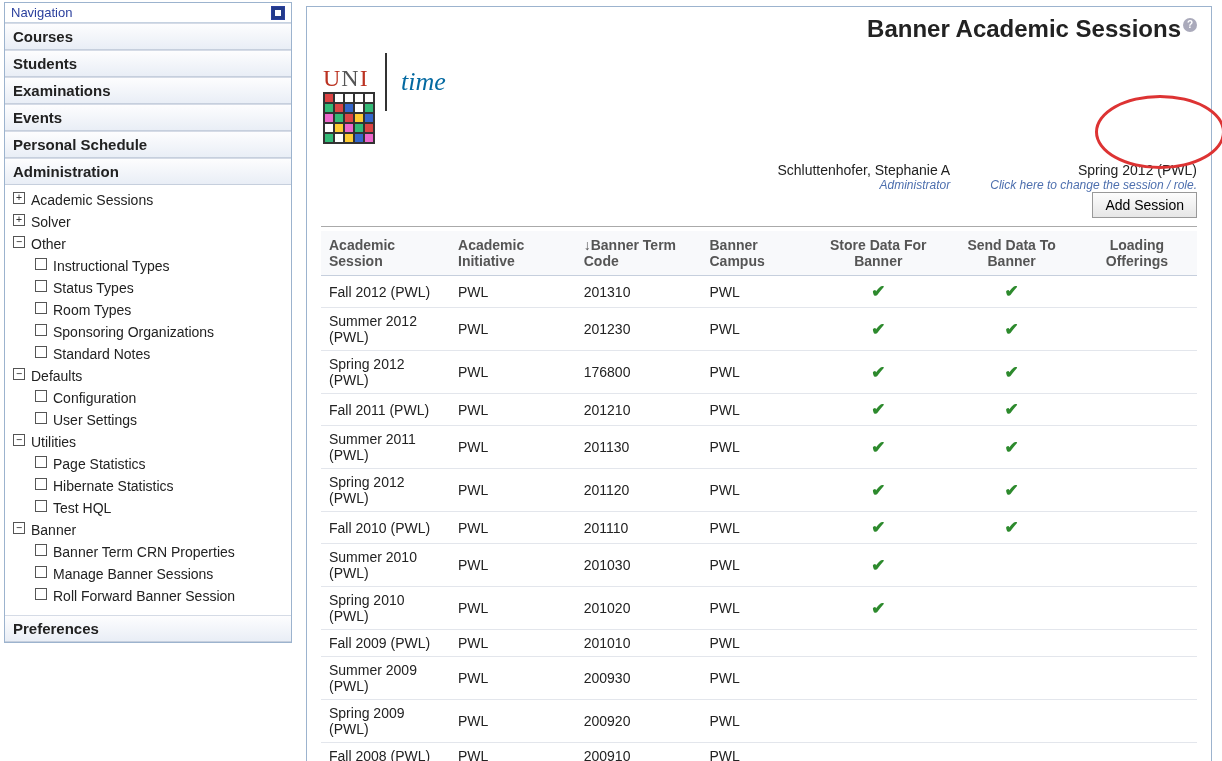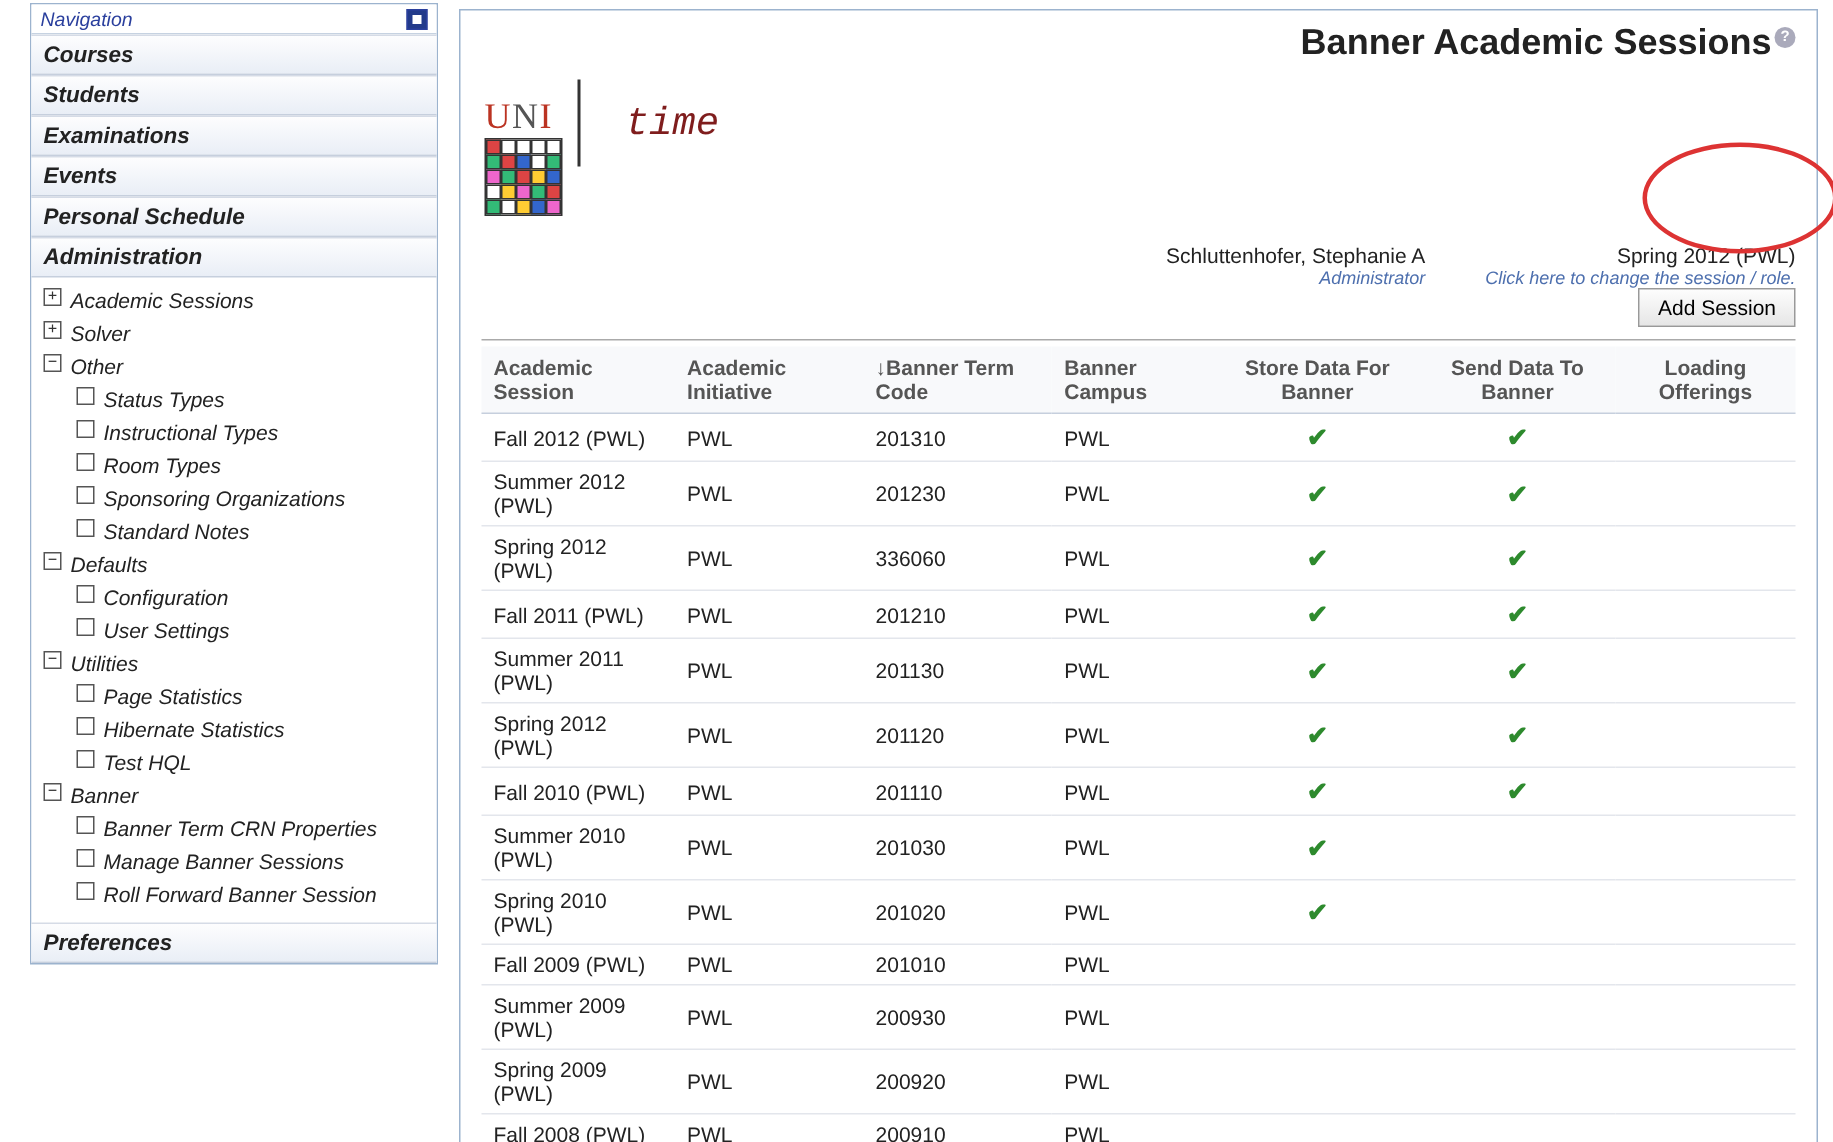--- a/index.html
+++ b/index.html
@@ -1,40 +1,40 @@
 <!DOCTYPE html>
 <html><head>
 <meta charset="utf-8">
 <style>
 * { box-sizing: border-box; margin: 0; padding: 0; }
 body { font-family: Arial, Helvetica, sans-serif; font-size: 13px; background: #fff; color: #222; }
 .layout { display: flex; width: 1222px; }
 .sidebar { width: 296px; padding: 2px 4px; }
-.nav-box { border: 1px solid #9cb3ce; margin-left: 16px; font-style: italic; }
+.nav-box { border: 1px solid #9cb3ce; margin-left: 0; }
 .nav-title { background: #fff; color: #2a3f9d; font-size: 13px; padding: 2px 6px; border-bottom: 1px solid #c6d2e1; display: flex; justify-content: space-between; align-items: center; }
 .nav-title .toggle { width: 14px; height: 14px; border: 1px solid #2a3f9d; background: #223a8a; position: relative; }
 .nav-title .toggle::after { content:""; position:absolute; inset:3px; background:#fff; }
 .nav-panel { background: #fff; }
 .nav-item { font-weight: bold; font-size: 15px; padding: 4px 8px; background: linear-gradient(#fdfdfe,#e9eef6); border-top: 1px solid #d5dbe6; border-bottom: 1px solid #c6cfdd; cursor: pointer; }
 .tree { padding: 4px 6px 8px 6px; font-size: 14px; }
 .tree-node { display: flex; padding: 3px 0 3px 2px; cursor: pointer; }
 .tree-node.child { padding-left: 24px; }
 .sq { width: 12px; height: 12px; border: 1px solid #555; background: #fff; margin-right: 6px; display: flex; align-items: center; justify-content: center; font-size: 10px; line-height: 1; color:#333; font-family: monospace; }
 .sq.blank::after{content:"";}
 .sq.plus::after{content:"+";}
 .sq.minus::after{content:"−";}
 .content { flex: 1; padding: 6px 10px; }
 .main-box { border: 1px solid #9cb3ce; padding: 8px 14px 24px 14px; min-height: 650px; position: relative; }
 .header-row { display: flex; justify-content: space-between; align-items: flex-start; }
 .logo { display:flex; align-items:center; gap:6px; padding:4px 2px; }
 .logo-grid { width:52px; height:52px; border:1px solid #333; display:grid; grid-template-columns:repeat(5,1fr); grid-template-rows:repeat(5,1fr); }
 .logo-grid div { border:0.5px solid #333; }
 .logo-text1 { font-family: Georgia, serif; font-size: 24px; letter-spacing:1px;margin-top:46px; }
 .logo-text1 .u{color:#b32; font-variant:small-caps;} .logo-text1 .n{color:#555;} .logo-text1 .i{color:#b32;}
-.logo-time { font-family: Liberation Mono, monospace; font-size: 26px; color:#7f1d1d; font-style:italic; margin-left:20px; }
+.logo-time { font-family: Liberation Serif, serif; font-size: 26px; color:#0369a1; font-style:italic; margin-left:4px; }
 .page-title { font-size: 24px; font-weight: bold; color:#222; text-align:right; position:relative; }
 .help-dot { display:inline-block; width:14px; height:14px; border-radius:50%; background:#aab; color:#fff; font-size:10px; text-align:center; line-height:14px; vertical-align:super; margin-left:2px; }
 .user-row { display:flex; justify-content:flex-end; gap:40px; margin-top:14px; font-size:14px; }
 .user-info { text-align:right; }
 .user-info .role { color:#4d6fae; font-style:italic; font-size:12px; }
 .session-info { text-align:right; }
 .session-info .hint { color:#4d6fae; font-style:italic; font-size:12px; }
 .btn-row { text-align:right; }
 button.btn { background: linear-gradient(#fdfdfd,#e6e6e6); border:1px solid #999; padding:4px 12px; font-size:14px; cursor:pointer; }
 .hr { border-top:1px solid #aaa; margin-top:8px; }
@@ -73,25 +73,25 @@
               <span class="sq plus"></span>
               <span>Solver</span>
             </div>
           <div class="tree-node">
               <span class="sq minus"></span>
               <span>Other</span>
             </div>
           <div id="other-children">
               <div class="tree-node child">
                 <span class="sq blank"></span>
+                <span>Instructional Types</span>
+              </div>
+              <div class="tree-node child">
+                <span class="sq blank"></span>
                 <span>Status Types</span>
-              </div>
-              <div class="tree-node child">
-                <span class="sq blank"></span>
-                <span>Instructional Types</span>
               </div>
               <div class="tree-node child">
                 <span class="sq blank"></span>
                 <span>Room Types</span>
               </div>
               <div class="tree-node child">
                 <span class="sq blank"></span>
                 <span>Sponsoring Organizations</span>
               </div>
               <div class="tree-node child">
@@ -238,21 +238,21 @@
               <td>PWL</td>
               <td>201230</td>
               <td>PWL</td>
               <td class="c"><span class="check">✔</span></td>
               <td class="c"><span class="check">✔</span></td>
               <td class="c"></td>
             </tr>
             <tr>
               <td>Spring 2012 (PWL)</td>
               <td>PWL</td>
-              <td>336060</td>
+              <td>176800</td>
               <td>PWL</td>
               <td class="c"><span class="check">✔</span></td>
               <td class="c"><span class="check">✔</span></td>
               <td class="c"></td>
             </tr>
             <tr>
               <td>Fall 2011 (PWL)</td>
               <td>PWL</td>
               <td>201210</td>
               <td>PWL</td>

